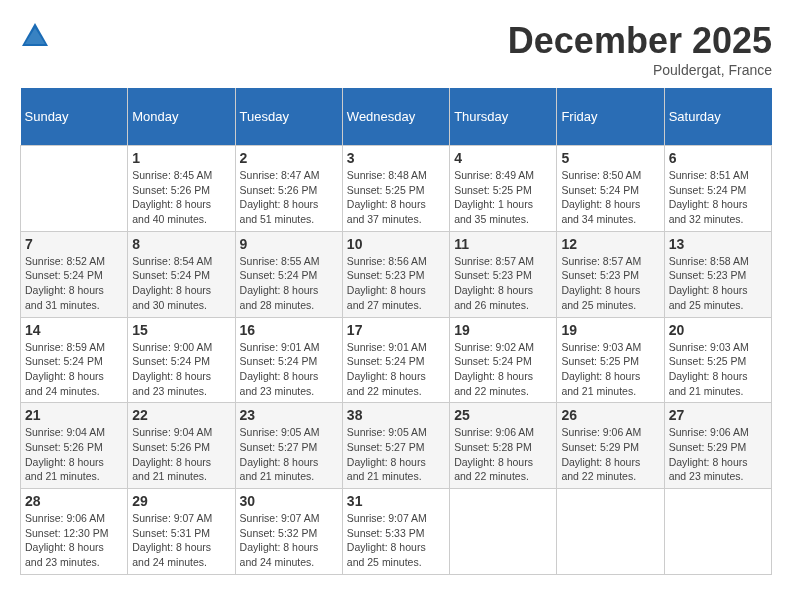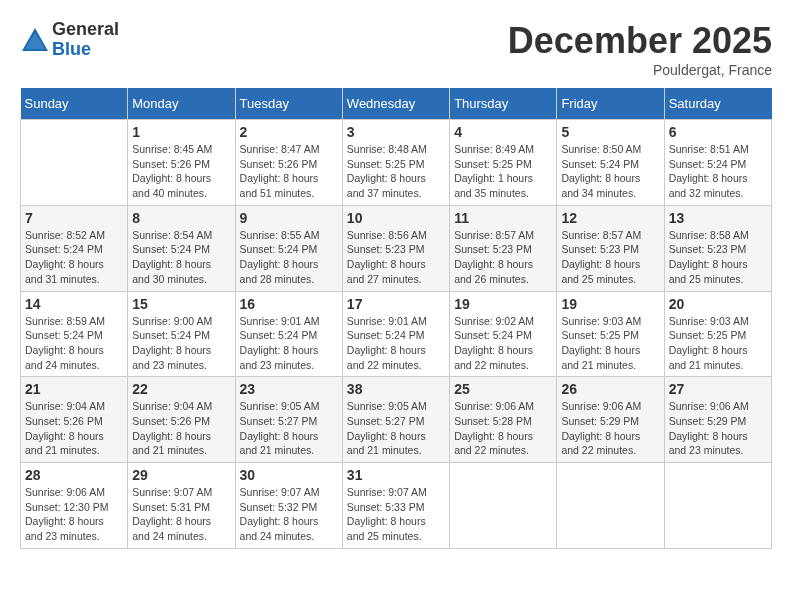--- a/index.html
+++ b/index.html
@@ -53,21 +53,21 @@
       color: #555;
     }
     table {
       width: 100%;
       border-collapse: collapse;
       font-size: 11px;
     }
     th {
       background-color: #2a6db5;
       color: white;
-      padding: 8px 4px;
+      padding: 21px 4px;
       text-align: left;
       font-size: 13px;
       font-weight: normal;
     }
     td {
       border: 1px solid #ccc;
       vertical-align: top;
       padding: 4px;
       height: 80px;
       width: calc(100% / 7);
@@ -99,24 +99,20 @@
   </style>
 </head>
 <body>
 
 <div class="header">
   <div class="logo">
     <svg class="logo-icon" viewBox="0 0 30 30">
       <polygon points="15,3 28,26 2,26" fill="#1a6bb5"></polygon>
       <polygon points="15,8 25,24 5,24" fill="#5599d0" opacity="0.5"></polygon>
     </svg>
-    <div class="logo-text">
-      <span class="logo-general">General</span>
-      <span class="logo-blue">Blue</span>
-    </div>
   </div>
   <div class="title-block">
     <div class="month-title">December 2025</div>
     <div class="location">Pouldergat, France</div>
   </div>
 </div>
 
 <table>
   <thead>
     <tr>

